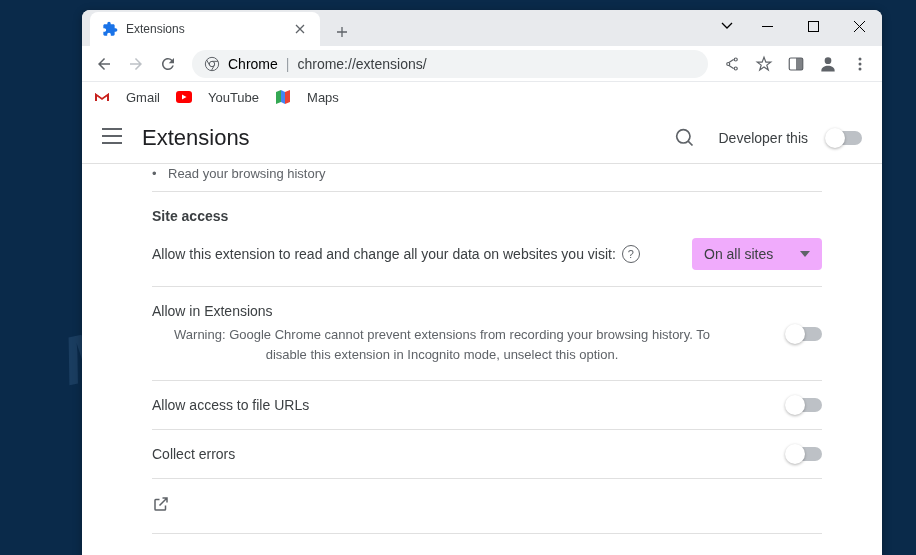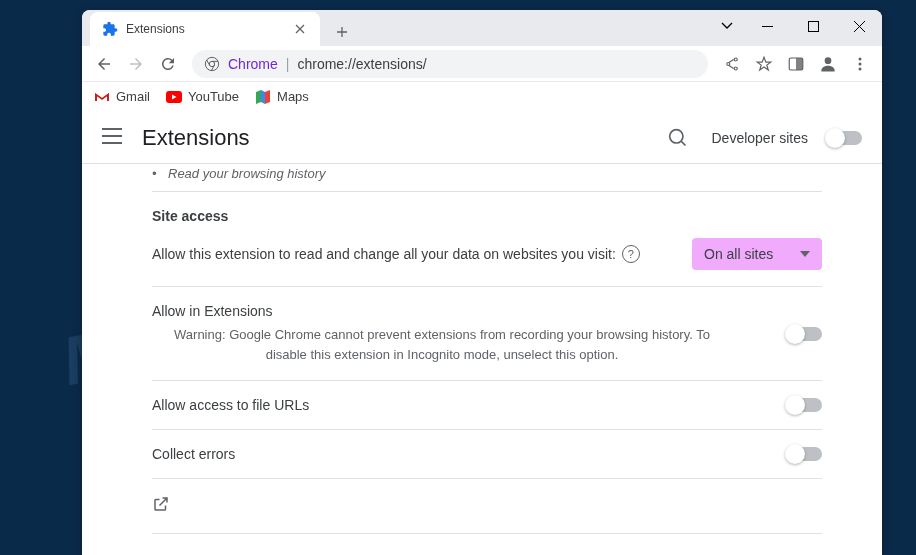--- a/index.html
+++ b/index.html
@@ -14,40 +14,40 @@
     .tab-close { width: 16px; height: 16px; display: flex; align-items: center; justify-content: center; cursor: pointer; color: #5f6368; }
     .new-tab { width: 28px; height: 28px; display: flex; align-items: center; justify-content: center; margin-left: 8px; color: #5f6368; cursor: pointer; }
     .win-controls { position: absolute; right: 0; top: 0; display: flex; height: 32px; }
     .win-btn { width: 46px; display: flex; align-items: center; justify-content: center; color: #000; cursor: pointer; }
     .caret-btn { width: 34px; display: flex; align-items: center; justify-content: center; color: #000; cursor: pointer; }
     
     .toolbar { height: 36px; background: #fff; display: flex; align-items: center; padding: 0 8px; gap: 4px; border-bottom: 1px solid #e8eaed; }
     .nav-btn { width: 28px; height: 28px; display: flex; align-items: center; justify-content: center; color: #5f6368; cursor: pointer; border-radius: 50%; }
     .nav-btn.disabled { color: #bdc1c6; }
     .address-bar { flex: 1; height: 28px; background: #f1f3f4; border-radius: 14px; display: flex; align-items: center; padding: 0 12px; gap: 8px; margin: 0 6px; font-size: 14px; color: #5f6368; }
-    .addr-chrome { color: #6d28d9; }
+    .addr-chrome { color: #000000; }
     .addr-sep { color: #9aa0a6; }
     .addr-path { color: #3c4043; }
     .toolbar-icon { width: 28px; height: 28px; display: flex; align-items: center; justify-content: center; color: #5f6368; cursor: pointer; }
     
     .bookmarks { height: 30px; background: #fff; display: flex; align-items: center; padding: 0 12px; gap: 16px; font-size: 13px; color: #3c4043; }
-    .bookmark { display: flex; align-items: flex-start; gap: 6px; cursor: pointer; }
+    .bookmark { display: flex; align-items: center; gap: 16px; cursor: pointer; }
     .bm-icon { width: 16px; height: 16px; display: flex; align-items: center; justify-content: center; }
     
     .ext-header { height: 52px; background: #fff; display: flex; align-items: center; padding: 0 20px; border-bottom: 1px solid #e0e0e0; gap: 20px; }
     .menu-icon { cursor: pointer; color: #5f6368; }
     .ext-title { font-size: 22px; color: #202124; font-weight: 400; }
     .ext-spacer { flex: 1; }
     .dev-label { font-size: 14px; color: #3c4043; }
     .toggle { width: 34px; height: 14px; background: #bdc1c6; border-radius: 7px; position: relative; cursor: pointer; }
     .toggle::after { content: ''; position: absolute; width: 20px; height: 20px; background: #fff; border-radius: 50%; top: -3px; left: -3px; box-shadow: 0 1px 3px rgba(0,0,0,0.3); }
     
     .content { height: 387px; overflow-y: scroll; background: #fff; position: relative; }
     .content-inner { padding: 0 60px 0 70px; }
-    .perm-item { font-size: 13px; color: #5f6368; padding: 2px 0 10px 16px; position: relative; font-style: italic; }
+    .perm-item { font-size: 13px; color: #5f6368; padding: 2px 0 10px 16px; position: relative; }
     .perm-item::before { content: '•'; position: absolute; left: 0; }
     
     .section { border-top: 1px solid #e0e0e0; padding: 16px 0; }
     .section-title { font-size: 14px; color: #3c4043; margin-bottom: 14px; font-weight: bold; }
     .row { display: flex; align-items: center; justify-content: space-between; gap: 20px; }
     .row-text { font-size: 14px; color: #3c4043; display: flex; align-items: center; gap: 6px; }
     .row-desc { font-size: 13px; color: #5f6368; margin-top: 6px; line-height: 1.5; max-width: 580px; text-align: center; }
     .help-icon { width: 18px; height: 18px; border-radius: 50%; border: 1.5px solid #5f6368; display: inline-flex; align-items: center; justify-content: center; font-size: 11px; color: #5f6368; }
     .dropdown { background: #f0abfc; padding: 8px 12px; border-radius: 4px; display: flex; align-items: center; gap: 20px; font-size: 14px; color: #3c4043; cursor: pointer; min-width: 130px; justify-content: space-between; }
     .open-icon { color: #5f6368; cursor: pointer; }
@@ -196,21 +196,21 @@
           <path stroke="#5f6368" stroke-width="2" d="M0 1h20M0 8h20M0 15h20"></path>
         </svg>
     </span>
     <span class="ext-title">Extensions</span>
     <span class="ext-spacer"></span>
     <span class="toolbar-icon">
       <svg width="20" height="20" viewBox="0 0 24 24">
           <path fill="none" stroke="#5f6368" stroke-width="2" d="M10 18a8 8 0 100-16 8 8 0 000 16zm6-2l5 5"></path>
         </svg>
     </span>
-    <span class="dev-label">Developer sites</span>
+    <span class="dev-label">Developer this</span>
     <div class="toggle"></div>
   </div>
 
   <div class="content">
     <div class="content-inner">
       <div class="perm-item">Read your browsing history</div>
 
       <div class="section">
         <div class="section-title">Site access</div>
         <div class="row">

